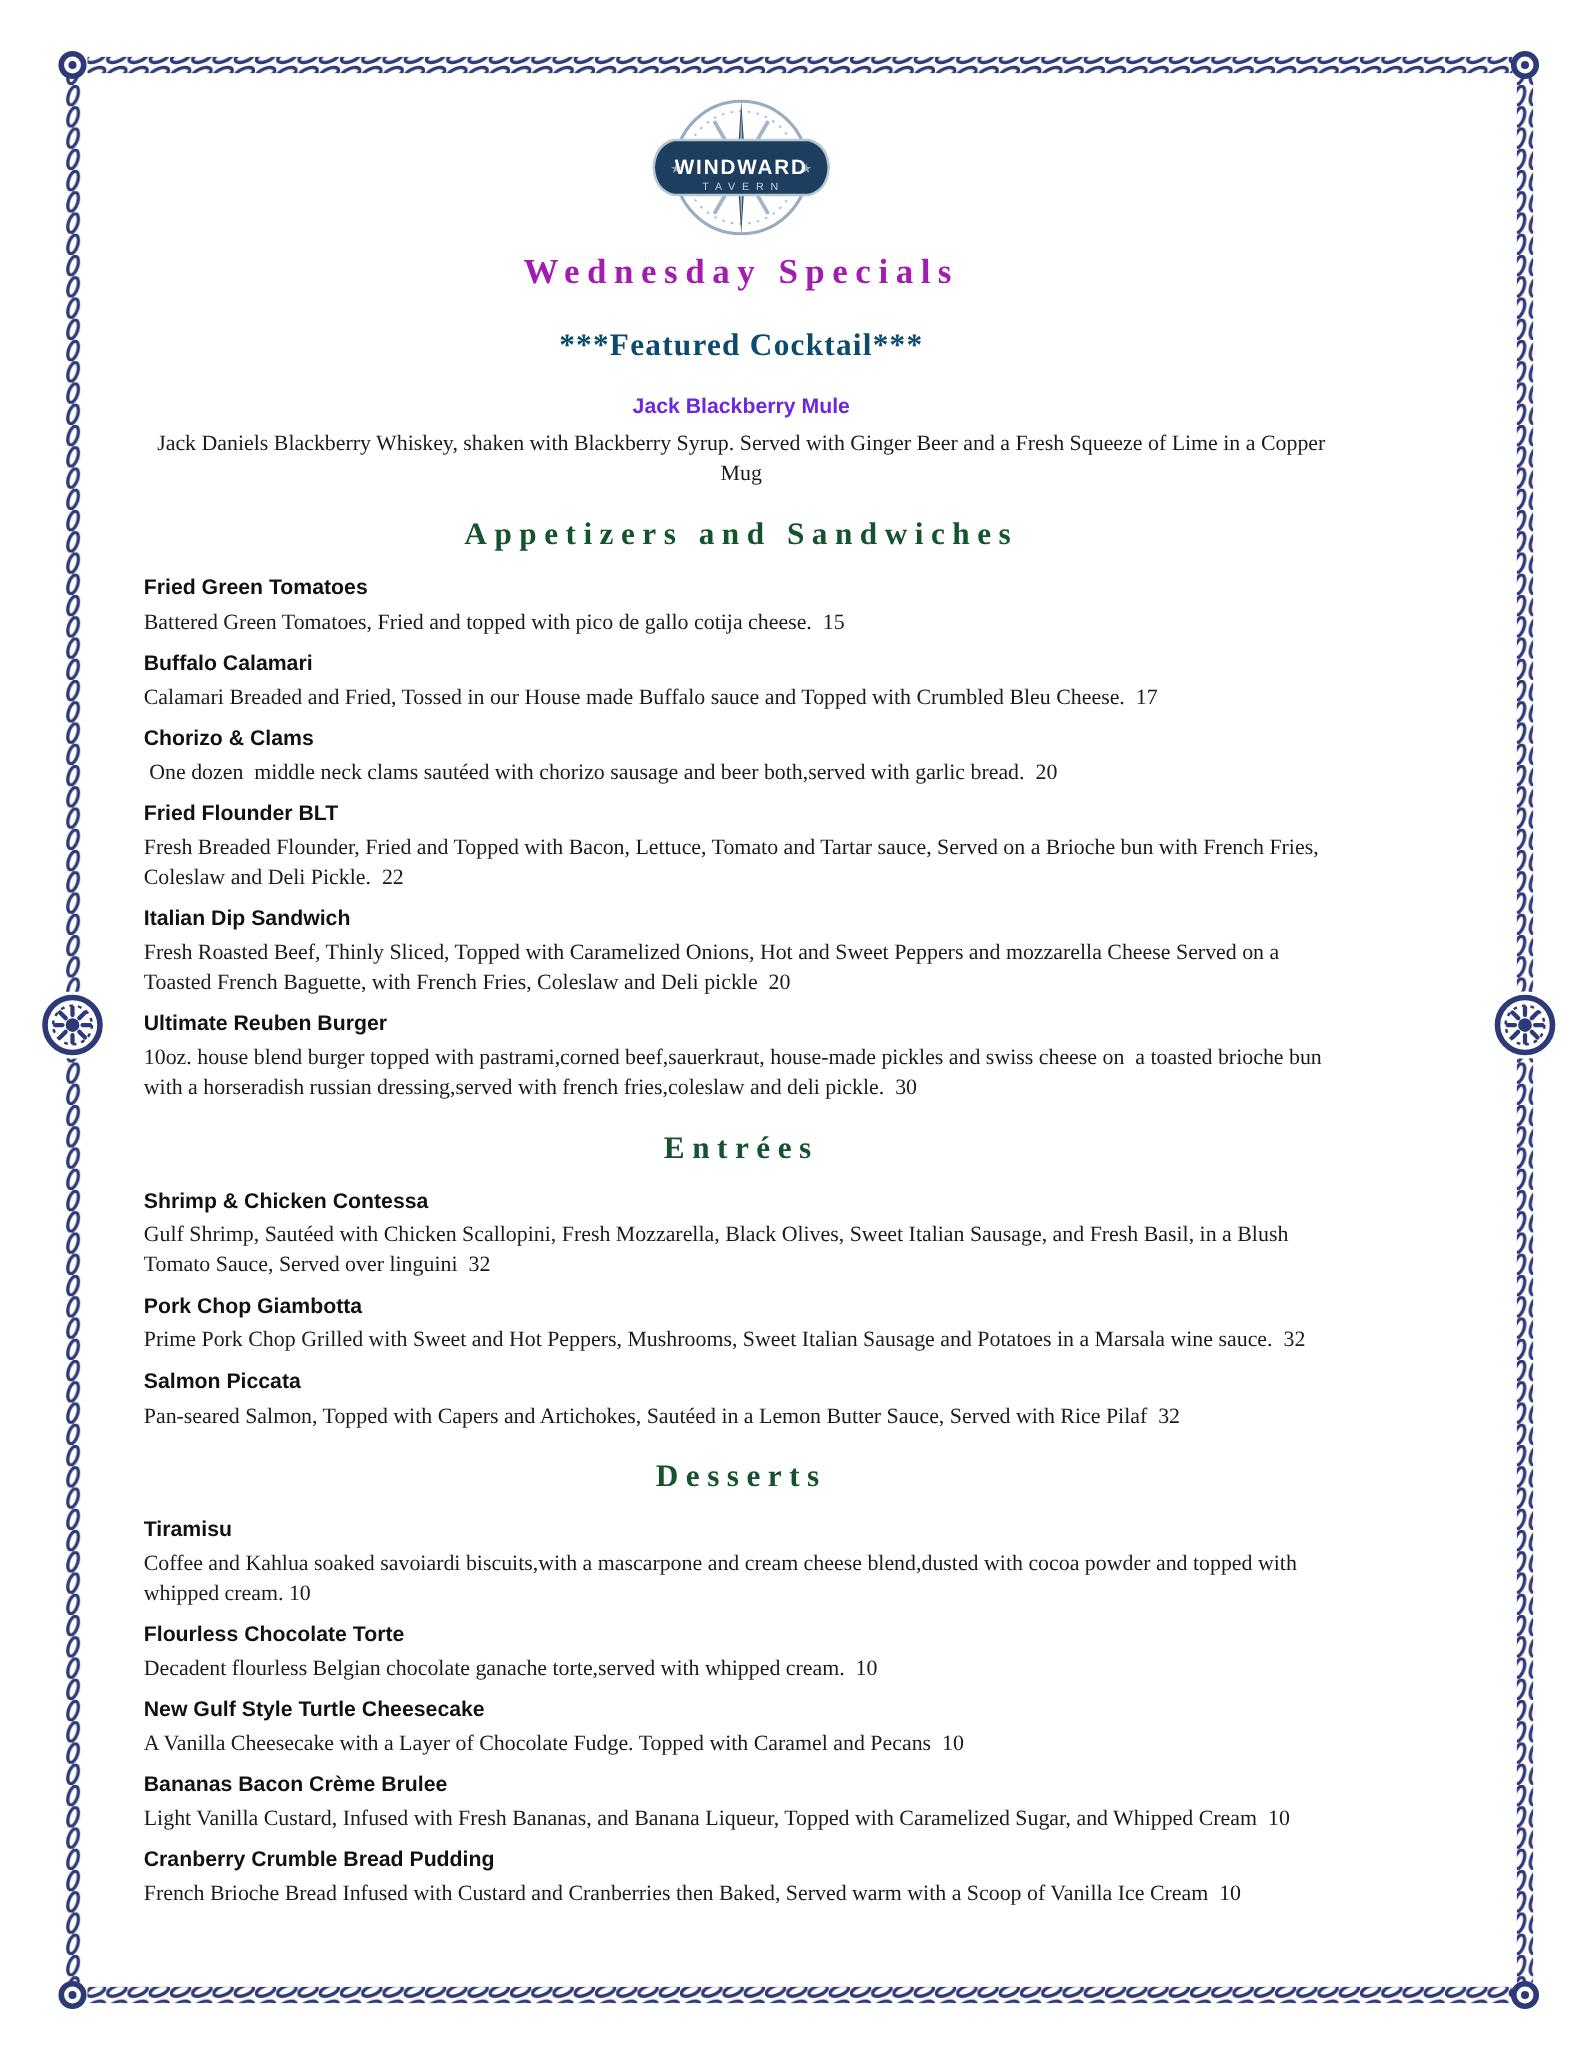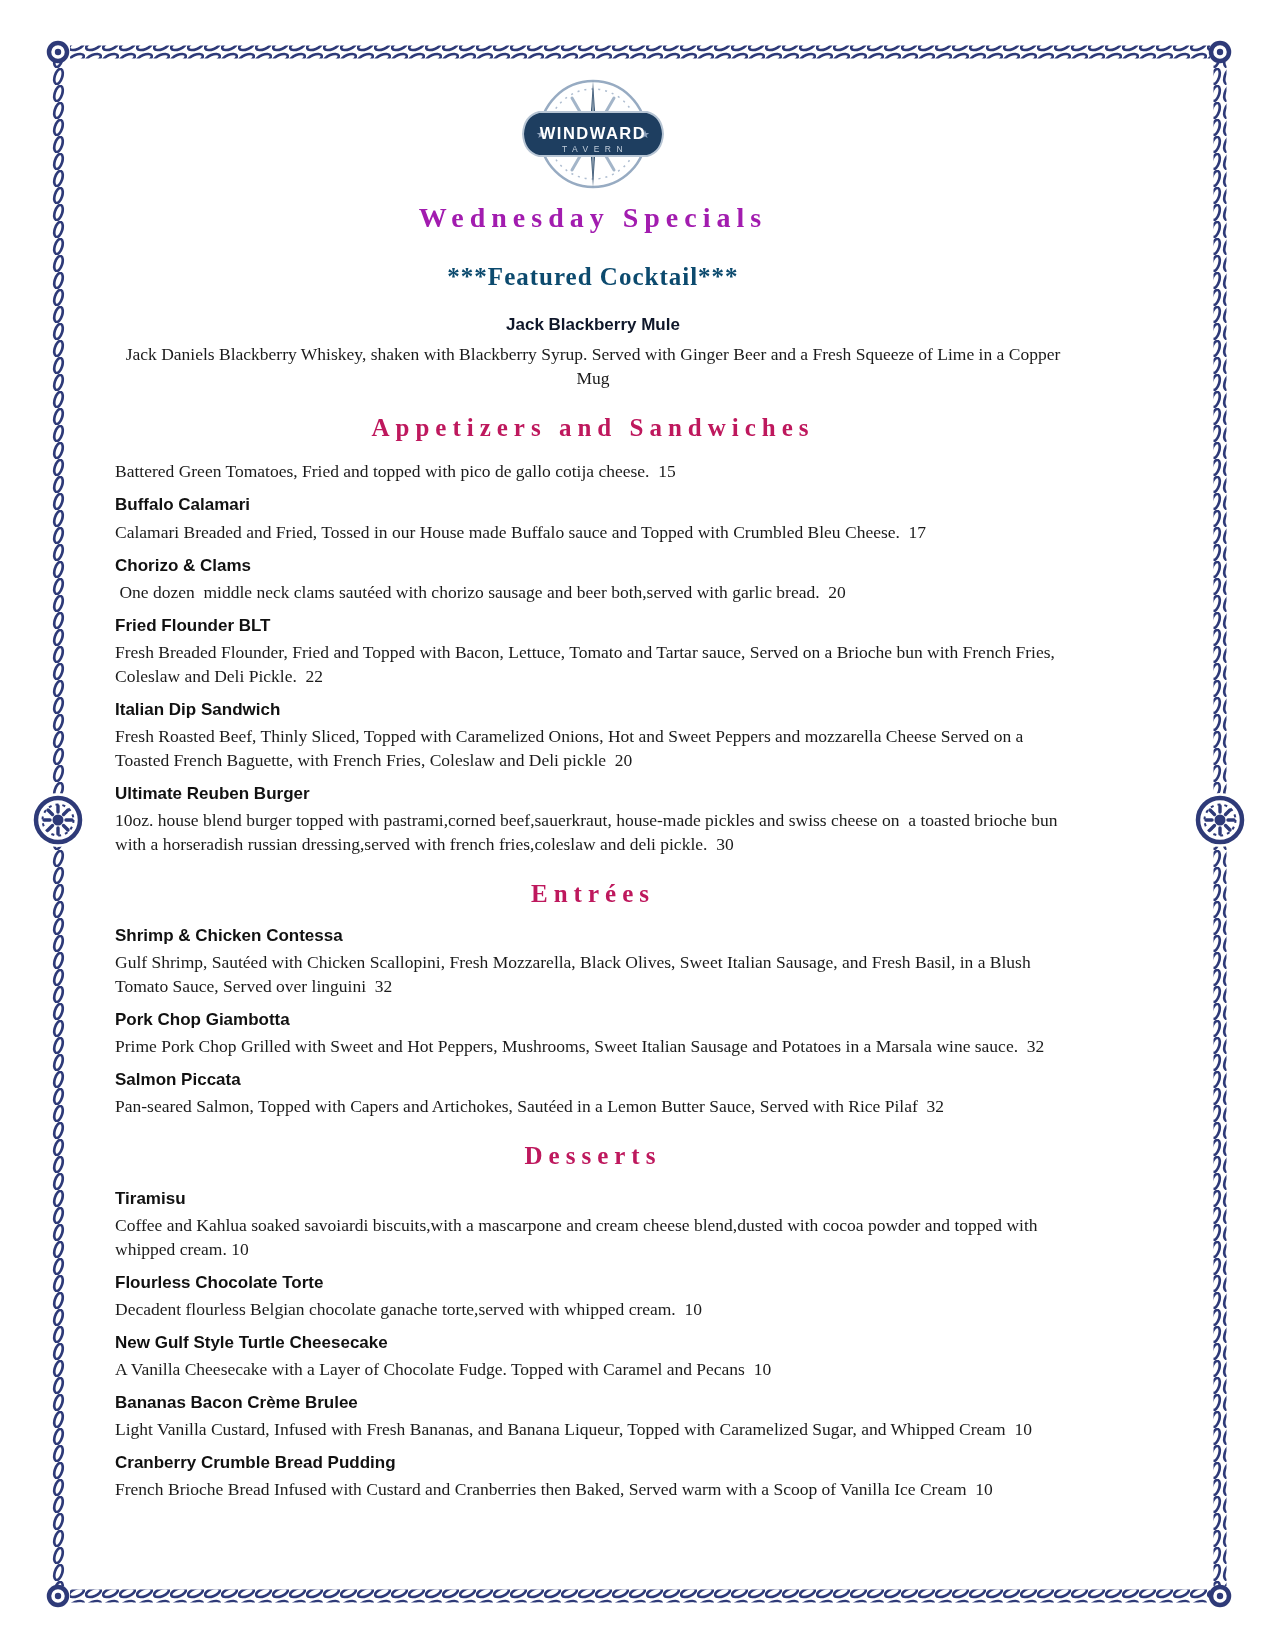--- a/index.html
+++ b/index.html
@@ -9,25 +9,25 @@
   .content{position:absolute;left:115px;top:76px;width:956px;}
 
   .logo-wrap{display:flex;justify-content:center;margin:0 0 8px 0;}
 
   .page-title{margin:4px 0 0;text-align:center;
     font:700 28px/1.25 "Liberation Serif",serif;letter-spacing:6px;color:#a21caf;}
   .featured-heading{margin:26px 0 0;text-align:center;
     font:700 25px/1.25 "Liberation Serif",serif;letter-spacing:1px;color:#0c4a6e;}
 
   .cocktail{margin-top:22px;text-align:center;}
-  .cocktail-name{font:700 17px/1.35 "Liberation Sans",sans-serif;color:#0f172a;}
+  .cocktail-name{font:700 17px/1.35 "Liberation Sans",sans-serif;color:#6d28d9;}
   .cocktail-desc{margin-top:5px;font:17.5px/24px "Liberation Serif",serif;white-space:pre-wrap;}
 
   .section-title{text-align:center;margin:22px 0 16px;
-    font:700 25px/1.25 "Liberation Serif",serif;letter-spacing:6px;color:#be185d;}
+    font:700 25px/1.25 "Liberation Serif",serif;letter-spacing:6px;color:#14532d;}
 
   .menu-item{margin-bottom:11px;}
   .item-name{font:700 17px/1.3 "Liberation Sans",sans-serif;color:#111;margin-bottom:3px;}
   .item-desc{font:17.5px/24px "Liberation Serif",serif;white-space:pre-wrap;}
 </style>
 </head>
 <body>
 
 <div class="page">
 
@@ -132,20 +132,21 @@
     <div class="cocktail">
       <div class="cocktail-name">Jack Blackberry Mule</div>
       <div class="cocktail-desc">Jack Daniels Blackberry Whiskey, shaken with Blackberry Syrup. Served with Ginger Beer and a Fresh Squeeze of Lime in a Copper Mug</div>
     </div>
 
     <div id="sections">
   <section class="menu-section">
     <h2 class="section-title">Appetizers and Sandwiches</h2>
     <div class="items">
   <div class="menu-item">
+    <div class="item-name">Fried Green Tomatoes</div>
     <div class="item-desc">Battered Green Tomatoes, Fried and topped with pico de gallo cotija cheese.  15</div>
   </div>
 
   <div class="menu-item">
     <div class="item-name">Buffalo Calamari</div>
     <div class="item-desc">Calamari Breaded and Fried, Tossed in our House made Buffalo sauce and Topped with Crumbled Bleu Cheese.  17</div>
   </div>
 
   <div class="menu-item">
     <div class="item-name">Chorizo &amp; Clams</div>

